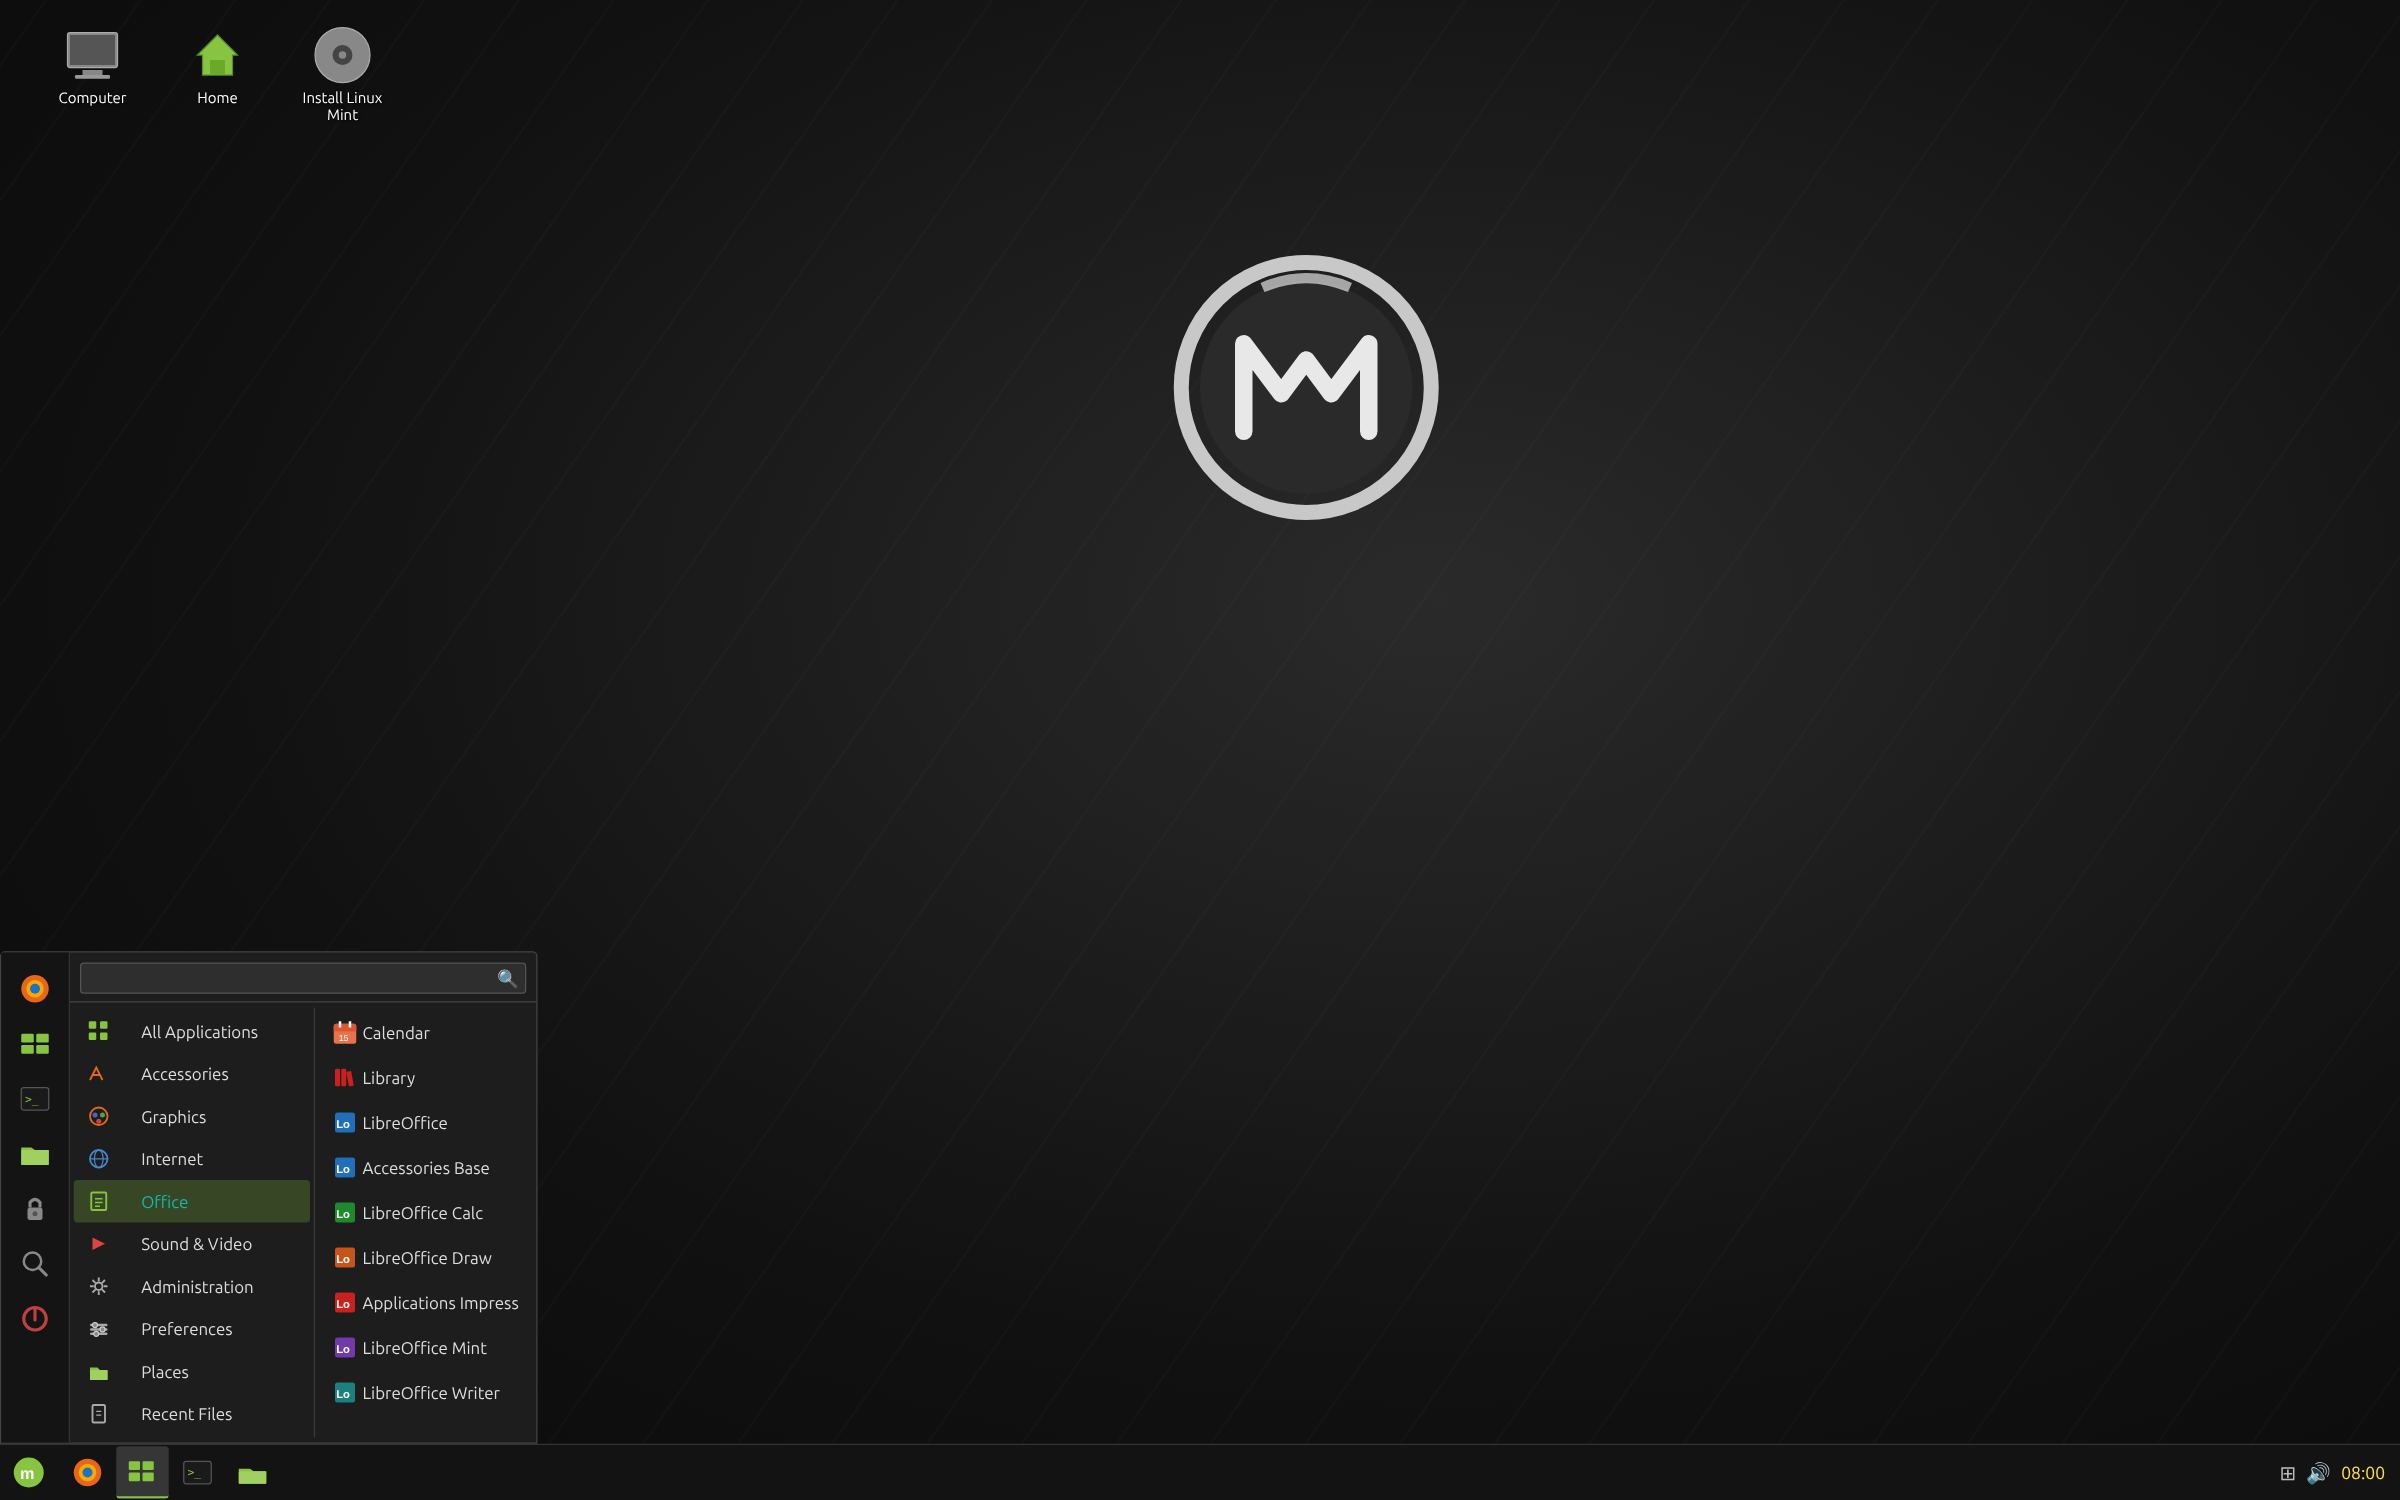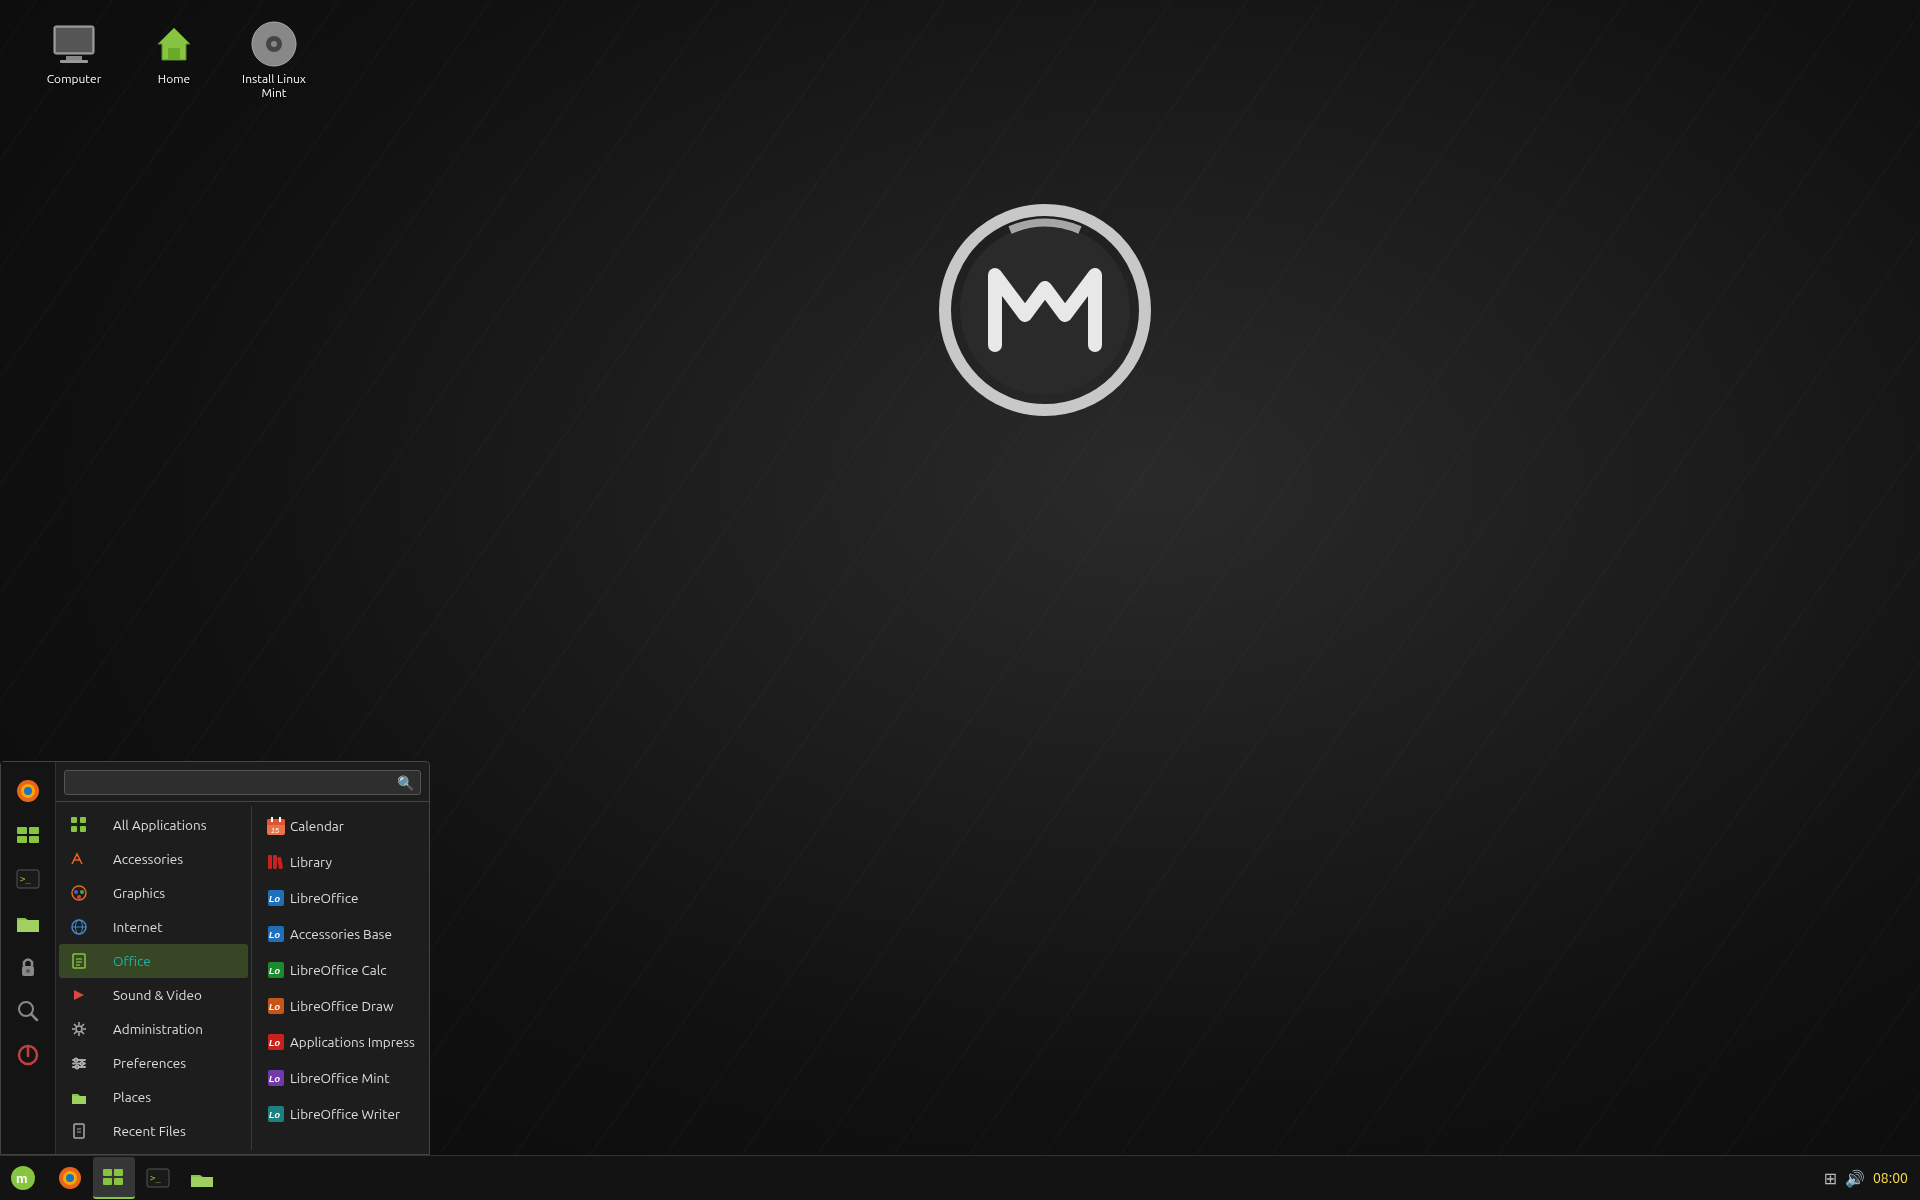--- a/index.html
+++ b/index.html
@@ -258,21 +258,20 @@
       margin: 0 3px;
     }
     .app-icon {
       width: 22px;
       height: 22px;
       display: flex;
       align-items: center;
       justify-content: center;
       font-size: 16px;
       flex-shrink: 0;
-      font-style: italic;
     }
 
     
     .logo-svg {
       width: 220px;
       height: 220px;
     }
 
     
     .tray-icon { font-size: 16px; color: #bbb; }

